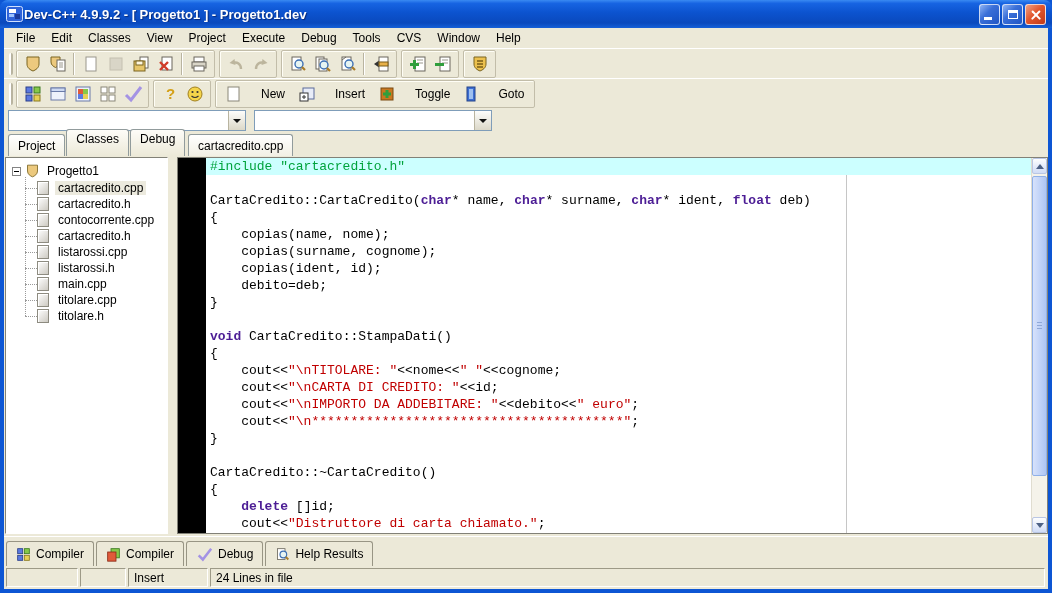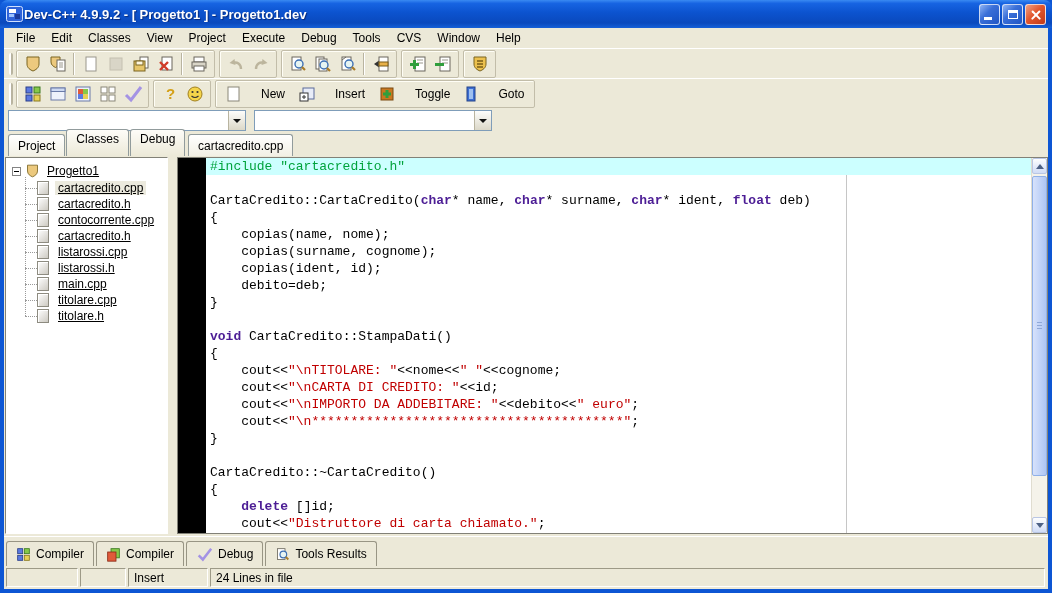--- a/index.html
+++ b/index.html
@@ -47,21 +47,21 @@
   
   .tabrow { height:23px; position:relative; display:flex; align-items:flex-end; padding-left:4px; }
   .tab { height:27px; padding:2px 9px 0; font-size:12px; background:linear-gradient(180deg,#fdfcf8,#ece9d8);
     border:1px solid #919b9c; border-bottom:none; border-radius:3px 3px 0 0; margin-right:1px; white-space:nowrap; }
   .tab.active { height:22px; background:linear-gradient(180deg,#ffffff,#f2f0e4); font-weight:normal; padding-top:4px; }
   .editor-tab-slot { position:absolute; left:184px; bottom:0; display:flex; align-items:flex-end; }
 
   
   .main { flex:1; display:flex; padding:1px 0 2px 1px; min-height:0; }
   .leftpanel { width:163px; background:#fff; border:1px solid; border-color:#828177 #fff #fff #828177; overflow:hidden; }
-  .tree { font-size:12px; color:#000; padding:4px 0 0 6px;text-decoration:underline; }
+  .tree { font-size:12px; color:#000; padding:4px 0 0 6px; }
   .tree-root { display:flex; align-items:center; gap:4px; height:18px; }
   .expander { width:9px; height:9px; background:#fff; border:1px solid #848484; position:relative; flex:none; }
   .expander::after { content:""; position:absolute; left:1px; top:3px; width:5px; height:1px; background:#000; }
   .tree-files { position:relative; }
   .tree-files::before { content:""; position:absolute; left:13px; top:-3px; bottom:8px; border-left:1px dotted #9a9a9a; }
   .tree-row { display:flex; align-items:center; height:16px; padding-left:13px; position:relative; }
   .tree-row .stub { width:12px; border-top:1px dotted #9a9a9a; flex:none; }
   .file-ic { width:12px; height:14px; flex:none; margin-right:6px;
     background:linear-gradient(135deg,#ffffff,#cdcac2); border:1px solid #8d8b80; box-shadow:inset 1px 1px 0 #fff; }
   .tree-label { padding:0 3px; white-space:nowrap; }
@@ -487,21 +487,21 @@
           <path d="M3 10l5 5L18 2" fill="none" stroke="#a493e4" stroke-width="3"></path>
           </svg>
         <span>Debug</span>
       </span>
       <span class="btab">
         <svg width="15" height="15" viewBox="0 0 18 18">
           <rect x="3" y="2" width="9" height="13" fill="#fff" stroke="#6a675c"></rect>
           <circle cx="10" cy="9" r="4" fill="#e6f4f2" stroke="#3d6fb4" stroke-width="1.4"></circle>
           <line x1="13" y1="12" x2="16" y2="15" stroke="#a97c28" stroke-width="2.2"></line>
           </svg>
-        <span>Tools Results</span>
+        <span>Help Results</span>
       </span>
     </div>
 
     <div class="statusbar">
       <span class="sbcell sb1"></span>
       <span class="sbcell sb2"></span>
       <span class="sbcell sb3">Insert</span>
       <span class="sbcell sb4">24 Lines in file</span>
     </div>
 

